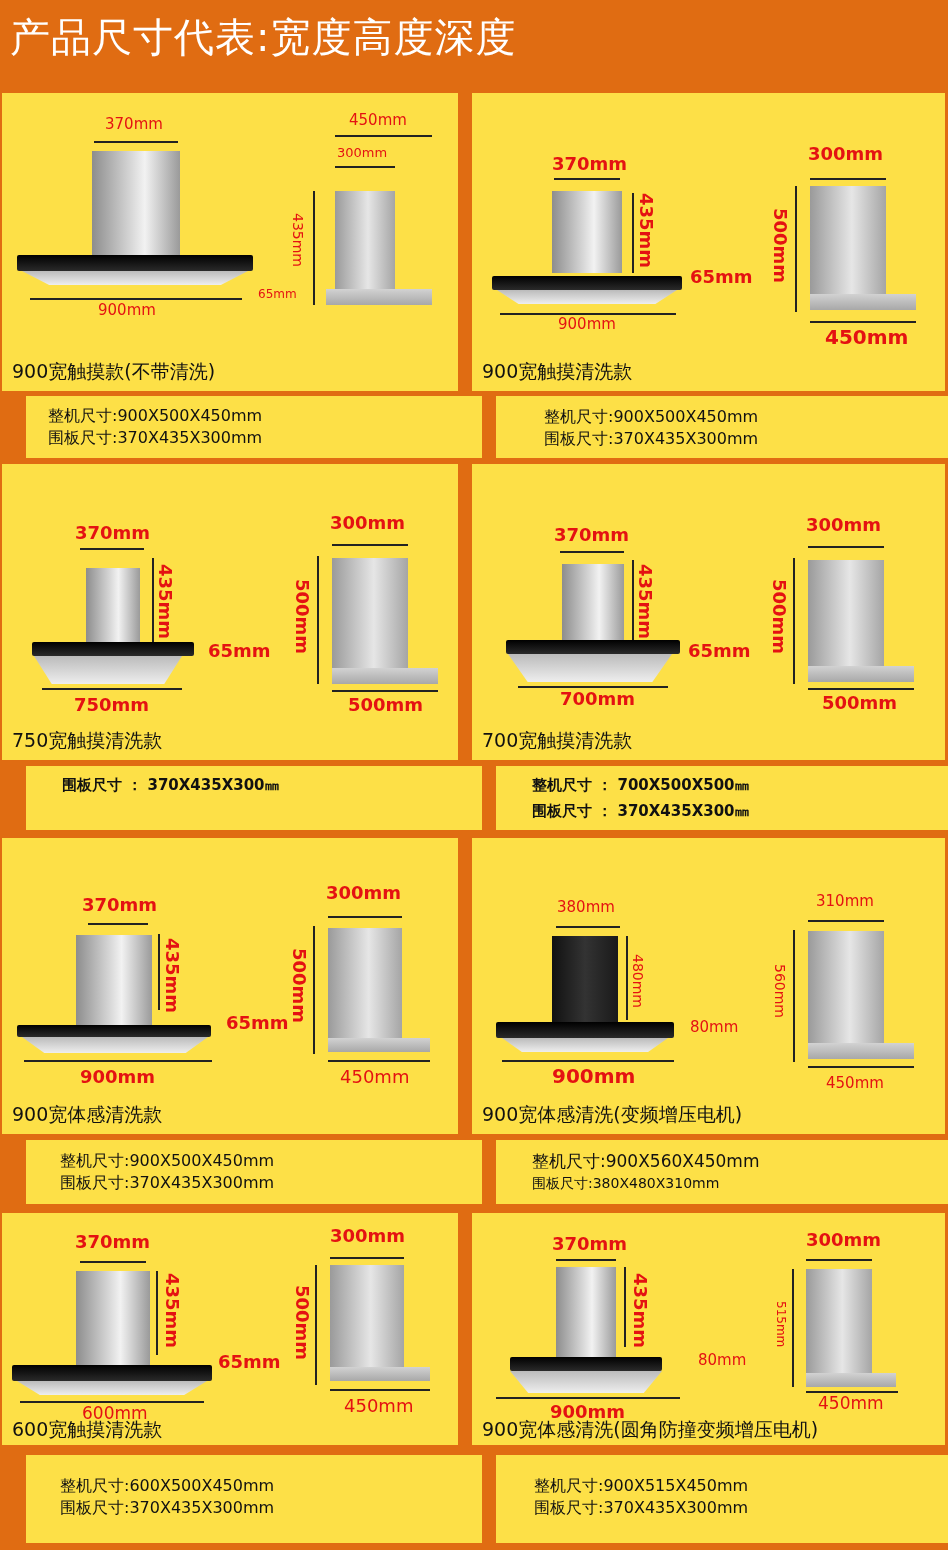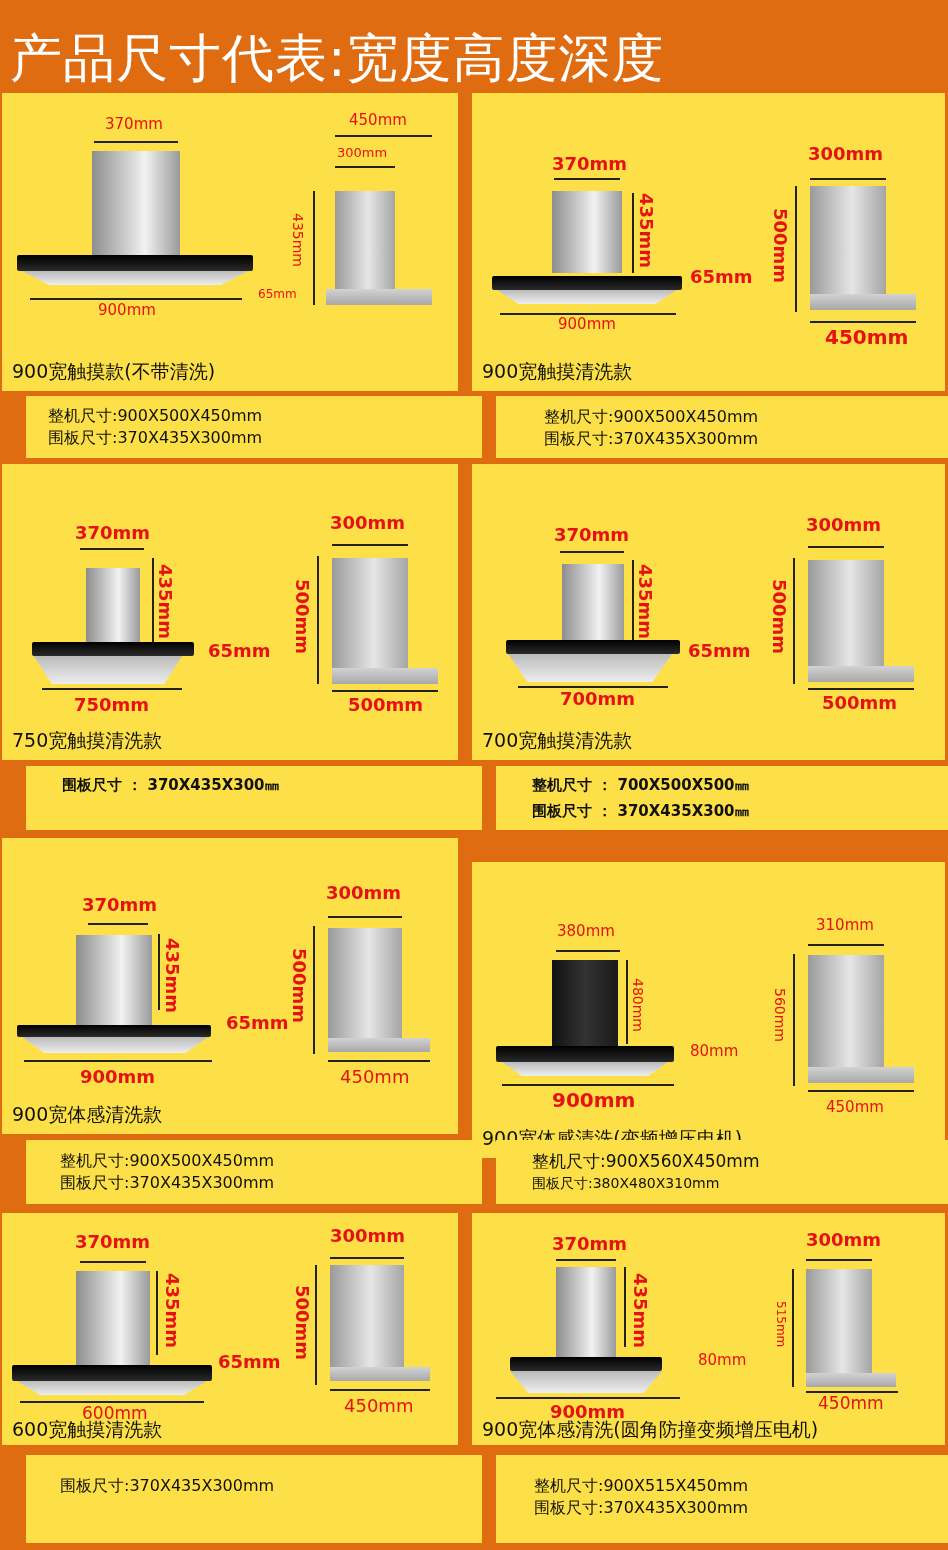--- a/index.html
+++ b/index.html
@@ -1,18 +1,18 @@
 <!DOCTYPE html>
 <html><head>
 <meta charset="utf-8">
 <style>
   * { box-sizing: border-box; margin: 0; padding: 0; }
   body { width: 948px; height: 1550px; background: #e06c12; font-family: "DejaVu Sans", sans-serif; position: relative; overflow: hidden; }
   .header { position: absolute; left: 0; top: 0; width: 948px; height: 90px; background: #e06c12; }
-  .header-title { position: absolute; left: 10px; top: 24px; color: #fff; font-size: 52px; letter-spacing: 1px; }
+  .header-title { position: absolute; left: 10px; top: 10px; color: #fff; font-size: 40px; letter-spacing: 1px; }
   .cell { position: absolute; background: #fde047; }
   .img-cell { overflow: hidden; }
   .spec-cell { padding-left: 22px; margin-left: 24px; }
   .caption { position: absolute; left: 10px; bottom: 6px; font-size: 19px; color: #111; white-space: nowrap; }
   .spec-line { font-size: 16px; color: #111; line-height: 22px; white-space: nowrap; }
   .spec-line.bold { font-weight: bold; font-size: 15px; line-height: 26px; }
   .lbl { position: absolute; color: #e41212; font-weight: bold; font-size: 18px; white-space: nowrap; }
   .lbl.thin { font-weight: normal; font-size: 15px; }
   .vlbl { position: absolute; color: #e41212; font-weight: bold; font-size: 18px; writing-mode: vertical-rl; white-space: nowrap; }
   .vlbl.thin { font-weight: normal; font-size: 14px; }
@@ -152,21 +152,21 @@
   <div class="vlbl" style="left:287px;top:110px;">500mm</div>
   <div class="dim-h" style="left:326px;top:222px;width:102px;"></div>
   <div class="lbl thin" style="left:338px;top:228px;font-size:18px;">450mm</div>
   <div class="caption">900宽体感清洗款</div>
 </div>
 <div class="cell spec-cell" style="left:2px;top:1140px;width:456px;height:64px;padding-left:34px;padding-top:10px;">
   <div class="spec-line">整机尺寸:900X500X450mm</div>
   <div class="spec-line">围板尺寸:370X435X300mm</div>
 </div>
 
-<div class="cell img-cell" style="left:472px;top:838px;width:473px;height:296px;margin-top:24px;">
+<div class="cell img-cell" style="left:472px;top:838px;width:473px;height:296px;">
   <div class="lbl thin" style="left:85px;top:60px;">380mm</div>
   <div class="dim-h" style="left:84px;top:88px;width:64px;"></div>
   <div class="chimney dark" style="left:80px;top:98px;width:66px;height:86px;"></div>
   <div class="dim-v" style="left:154px;top:98px;height:84px;"></div>
   <div class="vlbl thin" style="left:158px;top:116px;">480mm</div>
   <div class="panel" style="left:24px;top:184px;width:178px;height:16px;"></div>
   <div class="canopy" style="left:30px;top:200px;width:166px;"></div>
   <div class="lbl thin" style="left:218px;top:180px;">80mm</div>
   <div class="dim-h" style="left:30px;top:222px;width:172px;"></div>
   <div class="lbl" style="left:80px;top:226px;font-size:20px;">900mm</div>
@@ -200,20 +200,21 @@
   <div class="dim-h" style="left:328px;top:44px;width:74px;"></div>
   <div class="side-chim" style="left:328px;top:52px;width:74px;height:102px;"></div>
   <div class="side-base" style="left:328px;top:154px;width:100px;height:14px;"></div>
   <div class="dim-v" style="left:313px;top:52px;height:120px;"></div>
   <div class="vlbl" style="left:290px;top:72px;">500mm</div>
   <div class="dim-h" style="left:328px;top:176px;width:100px;"></div>
   <div class="lbl thin" style="left:342px;top:182px;font-size:18px;">450mm</div>
   <div class="caption" style="bottom:2px;">600宽触摸清洗款</div>
 </div>
 <div class="cell spec-cell" style="left:2px;top:1455px;width:456px;height:88px;padding-left:34px;padding-top:20px;">
+  <div class="spec-line">整机尺寸:600X500X450mm</div>
   <div class="spec-line">围板尺寸:370X435X300mm</div>
 </div>
 
 <div class="cell img-cell" style="left:472px;top:1213px;width:473px;height:232px;">
   <div class="lbl" style="left:80px;top:20px;">370mm</div>
   <div class="dim-h" style="left:84px;top:46px;width:60px;"></div>
   <div class="chimney" style="left:84px;top:54px;width:60px;height:90px;"></div>
   <div class="dim-v" style="left:152px;top:54px;height:80px;"></div>
   <div class="vlbl" style="left:158px;top:60px;">435mm</div>
   <div class="panel" style="left:38px;top:144px;width:152px;height:14px;"></div>

